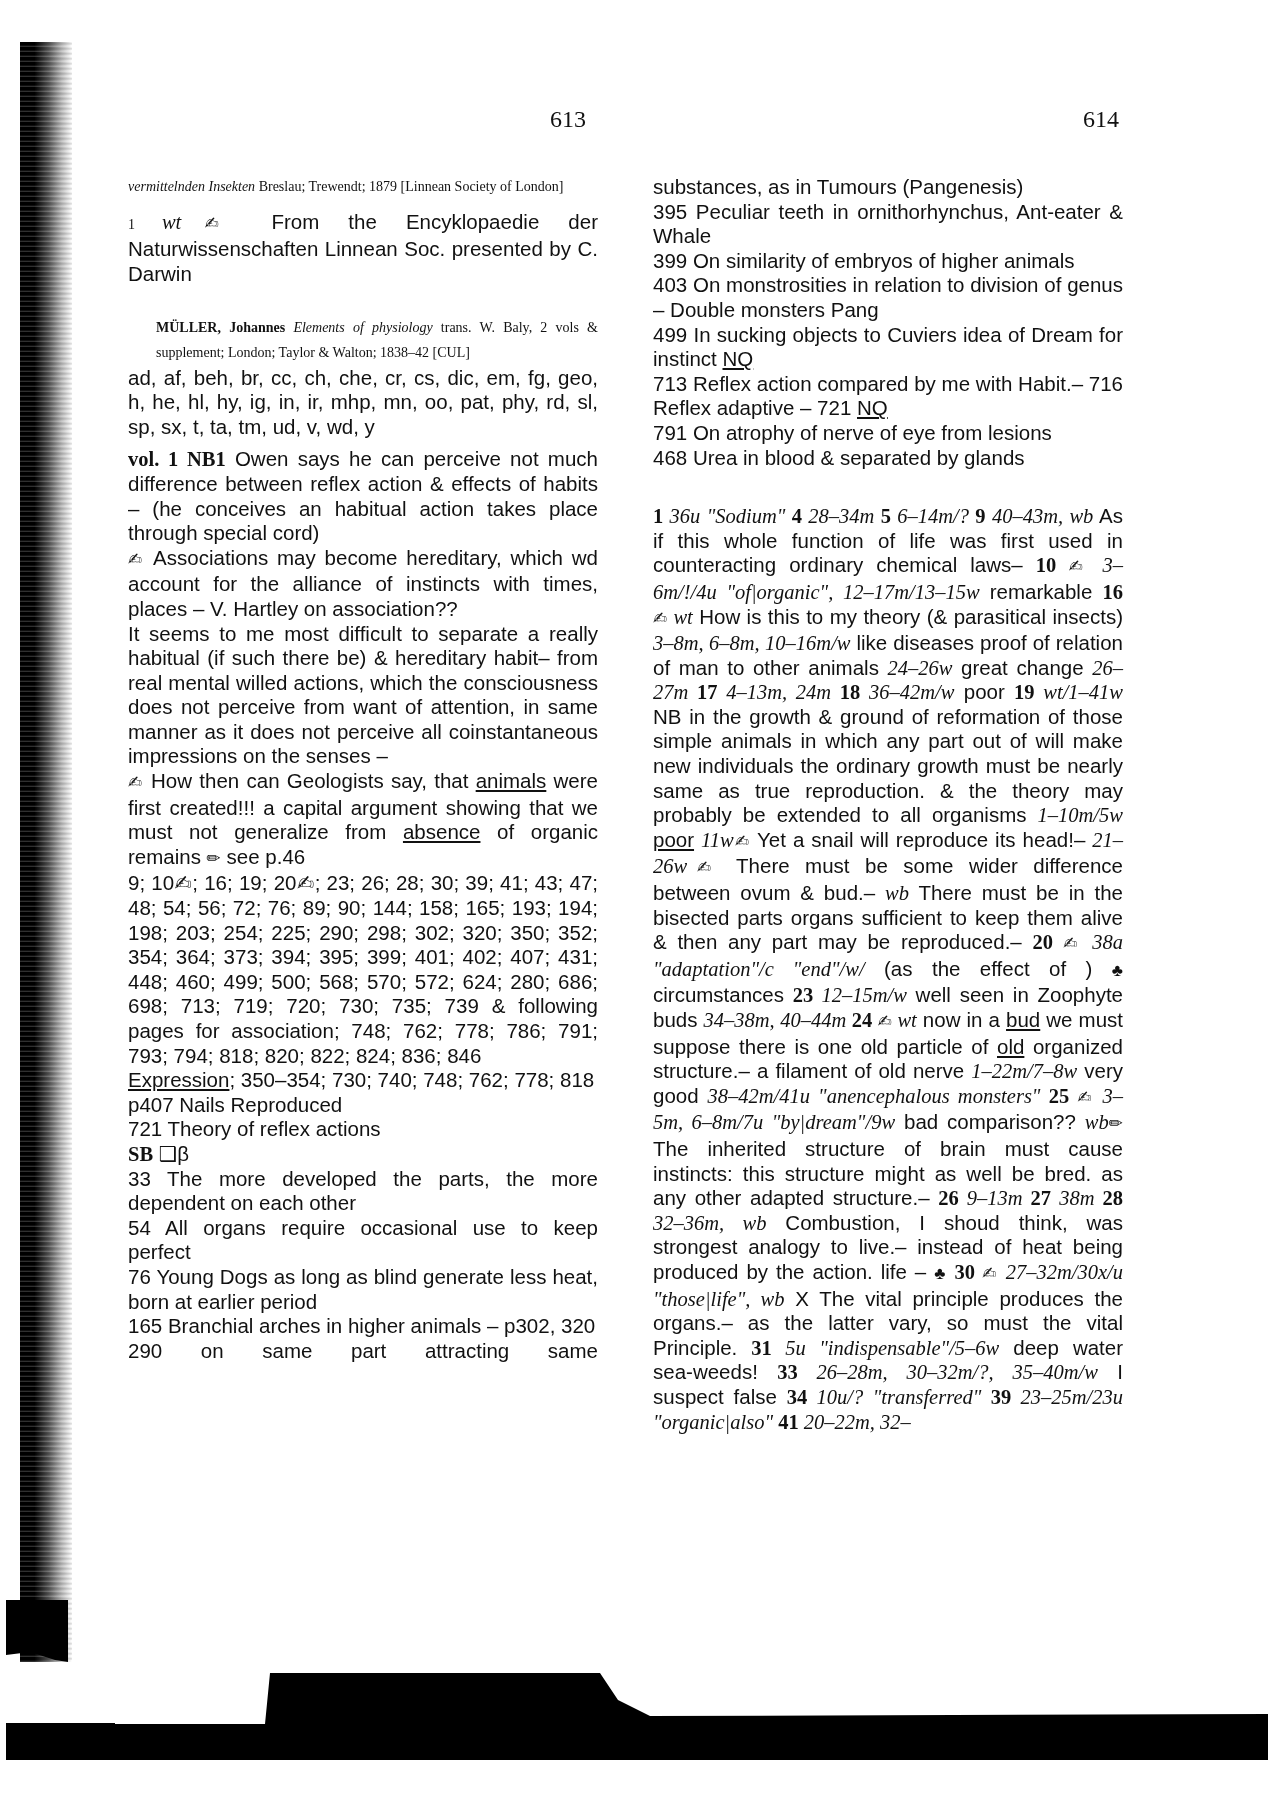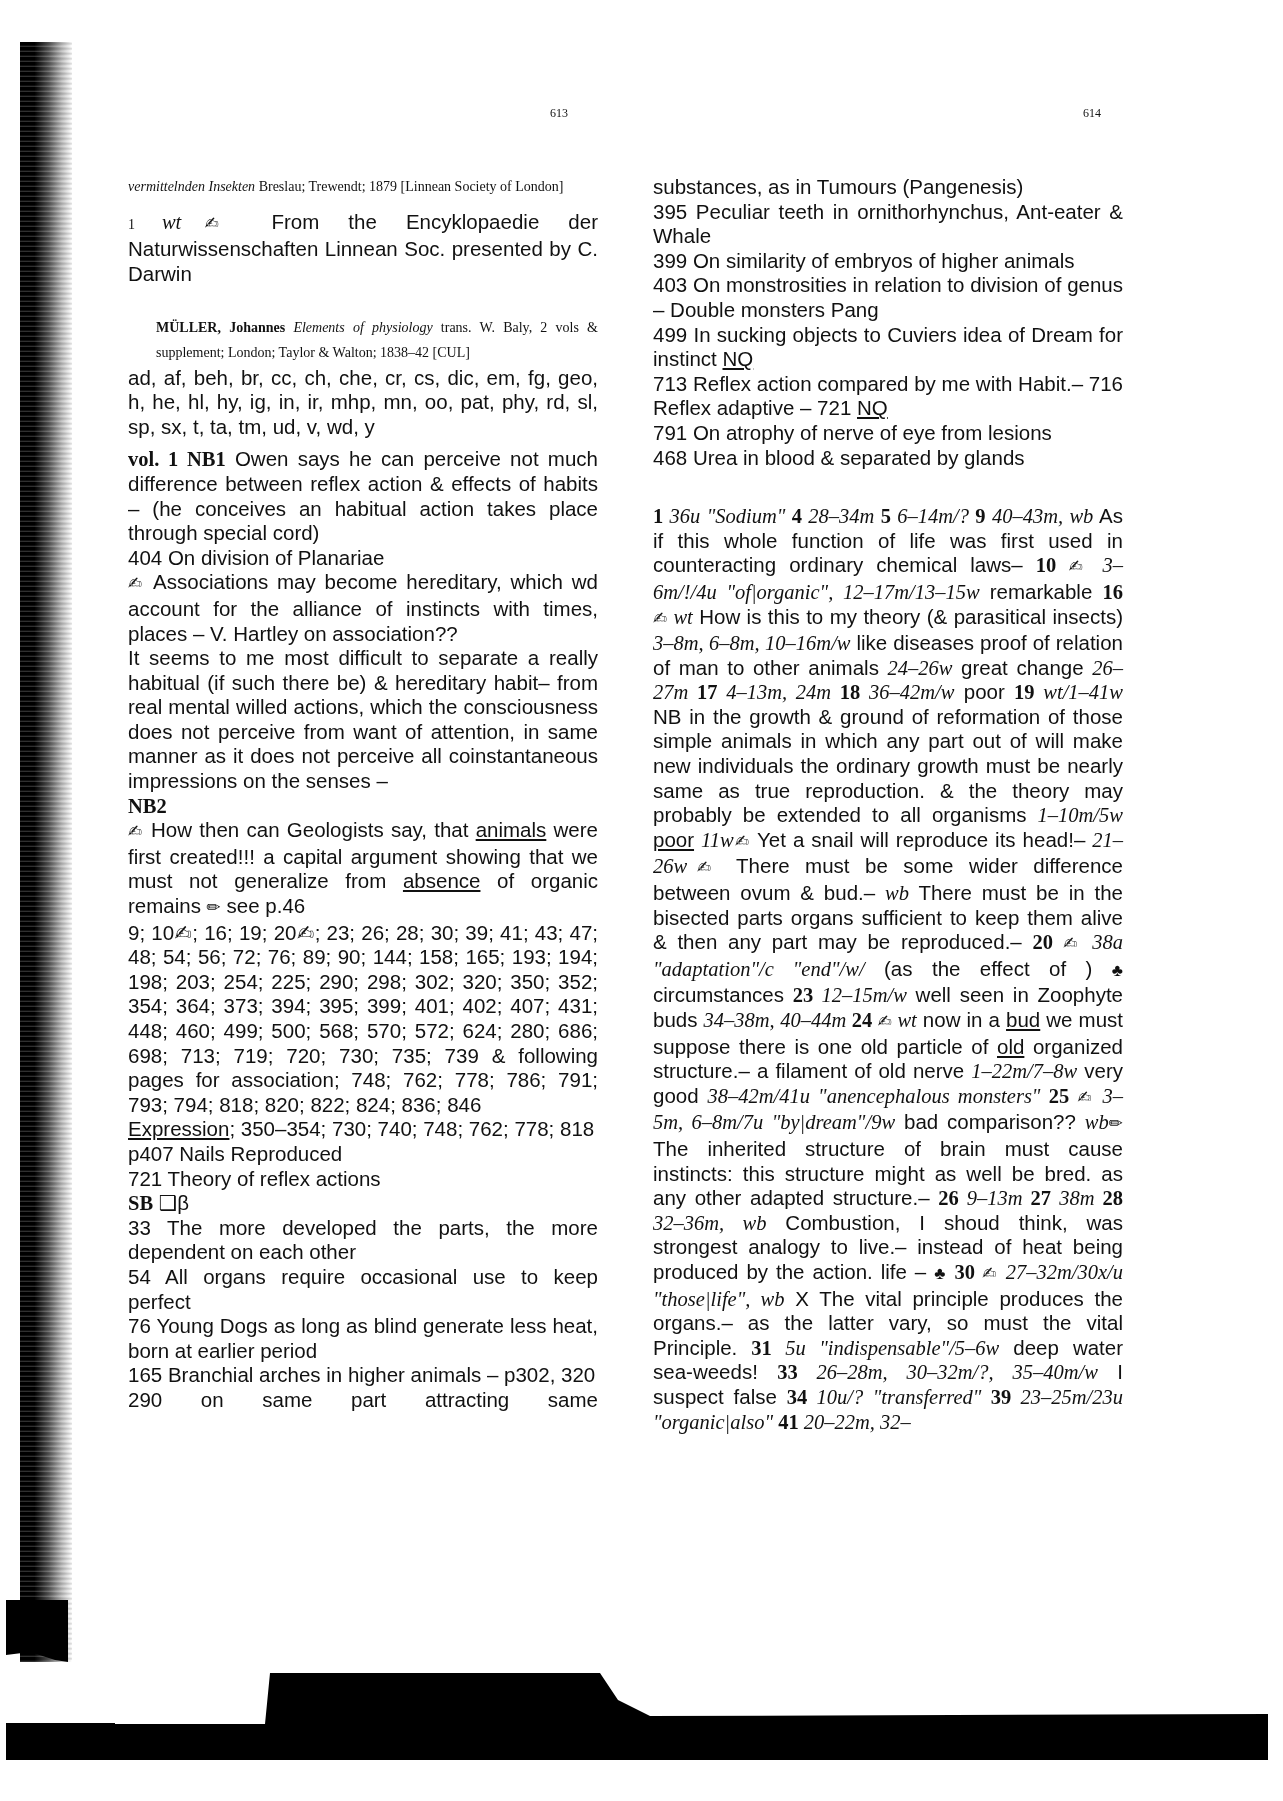--- a/index.html
+++ b/index.html
@@ -12,21 +12,21 @@
   .scan-shadow::after {
     content: ""; position: absolute; left: 0; top: 0; right: 0; bottom: 0;
     background: repeating-linear-gradient(0deg, rgba(255,255,255,0.25) 0px, rgba(255,255,255,0) 2px, rgba(0,0,0,0.15) 3px, rgba(255,255,255,0) 5px);
   }
   .bottom-trap {
     position: absolute; left: 0; top: 0; width: 1283px; height: 1801px; pointer-events: none;
   }
 
   .page-number {
     position: absolute; top: 106px;
-    font-family: "Liberation Serif", "DejaVu Serif", serif; font-size: 12px;
+    font-family: "Liberation Serif", "DejaVu Serif", serif; font-size: 24px;
   }
   #pn-left { left: 550px; }
   #pn-right { left: 1083px; }
 
   .column {
     position: absolute; top: 175px; width: 470px;
     font-family: "Liberation Sans", "DejaVu Sans", sans-serif;
     font-size: 20.5px; line-height: 24.6px; text-align: justify;
   }
   #col-left { left: 128px; }
@@ -62,26 +62,24 @@
 
   <p class="entry serif gap-lg" style="margin-top:28px">
     <span class="b">MÜLLER, Johannes</span>
     <span class="it">Elements of physiology</span><span> trans. W. Baly, 2 vols &amp; supplement; London; Taylor &amp; Walton; 1838–42 [CUL]</span>
   </p>
   <p class="entry">ad, af, beh, br, cc, ch, che, cr, cs, dic, em, fg, geo, h, he, hl, hy, ig, in, ir, mhp, mn, oo, pat, phy, rd, sl, sp, sx, t, ta, tm, ud, v, wd, y</p>
 
   <p class="entry" style="margin-top:8px">
     <span class="b">vol. 1 NB1</span><span> Owen says he can perceive not much difference between reflex action &amp; effects of habits – (he conceives an habitual action takes place through special cord)</span>
   </p>
-  <p class="entry">404 On division of Planariae</p>
   <p class="entry">
     <span class="sym">✍</span><span> Associations may become hereditary, which wd account for the alliance of instincts with times, places – V. Hartley on association??</span>
   </p>
   <p class="entry">It seems to me most difficult to separate a really habitual (if such there be) &amp; hereditary habit– from real mental willed actions, which the consciousness does not perceive from want of attention, in same manner as it does not perceive all coinstantaneous impressions on the senses –</p>
-  <p class="entry b">NB2</p>
   <p class="entry">
     <span class="sym">✍</span><span> How then can Geologists say, that </span><span class="u">animals</span><span> were first created!!! a capital argument showing that we must not generalize from </span><span class="u">absence</span><span> of organic remains </span><span class="sym">✏</span><span> see p.46</span>
   </p>
   <p class="entry">9; 10✍; 16; 19; 20✍; 23; 26; 28; 30; 39; 41; 43; 47; 48; 54; 56; 72; 76; 89; 90; 144; 158; 165; 193; 194; 198; 203; 254; 225; 290; 298; 302; 320; 350; 352; 354; 364; 373; 394; 395; 399; 401; 402; 407; 431; 448; 460; 499; 500; 568; 570; 572; 624; 280; 686; 698; 713; 719; 720; 730; 735; 739 &amp; following pages for association; 748; 762; 778; 786; 791; 793; 794; 818; 820; 822; 824; 836; 846</p>
   <p class="entry">
     <span class="u">Expression</span><span>; 350–354; 730; 740; 748; 762; 778; 818</span>
   </p>
   <p class="entry">p407 Nails Reproduced</p>
   <p class="entry">721 Theory of reflex actions</p>
   <p class="entry">

